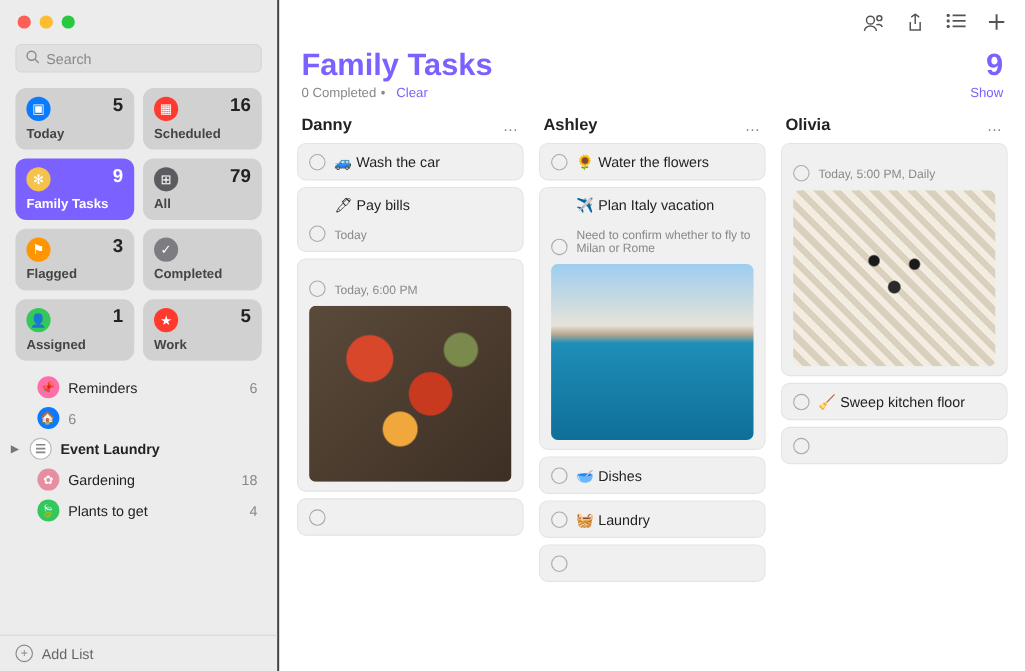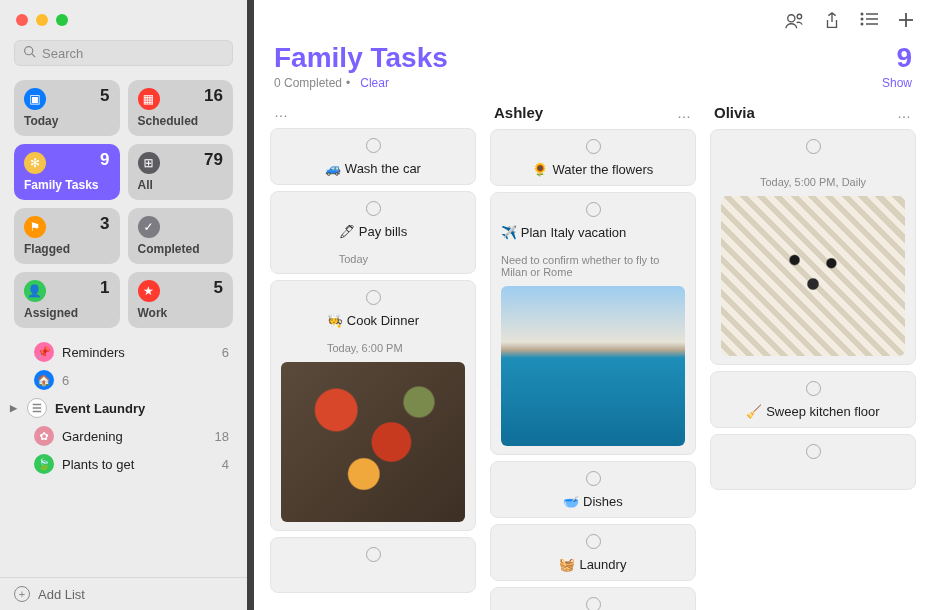--- a/index.html
+++ b/index.html
@@ -1,17 +1,17 @@
 <!DOCTYPE html>
 <html><head>
 <meta charset="utf-8">
 <style>
 * { margin: 0; padding: 0; box-sizing: border-box; font-family: -apple-system, BlinkMacSystemFont, "Helvetica Neue", sans-serif; }
 body { width: 932px; height: 610px; background: #fff; overflow: hidden; display: flex; }
-.sidebar { width: 270px; height: 100%; background: #ececec; display: flex; flex-direction: column; border-right: 7px solid #404040; }
+.sidebar { width: 270px; height: 100%; background: #ececec; display: flex; flex-direction: column; border-right: 2px solid #404040; }
 .titlebar { display: flex; gap: 8px; padding: 14px 16px 10px; }
 .dot { width: 12px; height: 12px; border-radius: 50%; }
 .dot.red { background: #ff5f57; } .dot.yellow { background: #febc2e; } .dot.green { background: #28c840; }
 .search-box { margin: 4px 14px 14px; display: flex; align-items: center; background: #e0e0e0; border-radius: 6px; padding: 4px 8px; color: #888; font-size: 13px; gap: 6px; border: 1px solid #d5d5d5; }
 .smart-grid { display: grid; grid-template-columns: 1fr 1fr; gap: 8px; padding: 0 14px 10px; }
 .smart-card { background: #d1d1d1; border-radius: 10px; padding: 8px 10px; position: relative; cursor: pointer; height: 56px; }
 .smart-card.active { background: #7b61ff; color: #fff; }
 .smart-icon { width: 22px; height: 22px; border-radius: 50%; display: flex; align-items: center; justify-content: center; font-size: 12px; color: #fff; }
 .smart-count { position: absolute; top: 6px; right: 10px; font-size: 17px; font-weight: 700; color: #222; }
 .smart-card.active .smart-count { color: #fff; }
@@ -34,21 +34,21 @@
 .subheader { display: flex; padding: 0 20px 12px; font-size: 12px; color: #888; }
 .subheader .clear { color: #7b61ff; margin-left: 6px; cursor: pointer; }
 .subheader .spacer { flex: 1; }
 .subheader .show { color: #7b61ff; cursor: pointer; }
 .columns { display: flex; padding: 0 16px; gap: 14px; overflow-x: auto; flex: 1; }
 .col { width: 206px; flex-shrink: 0; }
 .col-header { display: flex; align-items: center; padding: 2px 4px 8px; }
 .col-title { font-size: 15px; font-weight: 700; color: #222; flex: 1; }
 .col-menu { color: #888; cursor: pointer; font-size: 14px; letter-spacing: 1px; }
 .task { background: #f0f0f0; border: 1px solid #e4e4e4; border-radius: 8px; padding: 8px 10px; margin-bottom: 6px; }
-.task-row { display: flex; align-items: center; gap: 8px; flex-direction: column; }
+.task-row { display: flex; align-items: flex-end; gap: 8px; }
 .task-radio { width: 15px; height: 15px; border: 1.5px solid #aaa; border-radius: 50%; flex-shrink: 0; margin-top: 1px; cursor: pointer; }
 .task-content { flex: 1; }
 .task-title { font-size: 13px; color: #222; }
 .task-sub { font-size: 11px; color: #888; margin-top: 14px; }
 .task-img { width: 100%; height: 160px; border-radius: 6px; margin-top: 8px; }
 .img-food { background: radial-gradient(circle at 30% 30%, #d9472b 0 12%, transparent 13%), radial-gradient(circle at 60% 50%, #c73a20 0 14%, transparent 15%), radial-gradient(circle at 45% 70%, #f0a73c 0 10%, transparent 11%), radial-gradient(circle at 75% 25%, #7a8a4c 0 8%, transparent 9%), linear-gradient(135deg, #5a4a3a 0%, #3d2f24 100%); }
 .img-sea { background: linear-gradient(to bottom, #9dcdf0 0%, #e6e3d8 35%, #b8a890 40%, #1e8eb8 45%, #0f6f99 100%); }
 .img-dog { background: radial-gradient(circle at 40% 40%, #1a1a1a 0 3%, transparent 4%), radial-gradient(circle at 60% 42%, #1a1a1a 0 3%, transparent 4%), radial-gradient(circle at 50% 55%, #2a2a2a 0 4%, transparent 5%), repeating-linear-gradient(45deg, #f2ede0 0 6px, #d9d1be 6px 12px); }
 .task.empty { padding: 8px 10px; min-height: 30px; }
 .task.empty .task-title { min-height: 14px; }
@@ -181,20 +181,21 @@
   <div class="subheader">
     <span>0 Completed</span>
     <span style="margin:0 4px">•</span>
     <span class="clear">Clear</span>
     <span class="spacer"></span>
     <span class="show">Show</span>
   </div>
   <div class="columns" id="columns">
       <div class="col">
         <div class="col-header">
+    <div class="col-title">Danny</div>
     <div class="col-menu">…</div>
         </div>
         <div class="task">
           <div class="task-row">
         <div class="task-radio"></div>
         <div class="task-content">
           <div class="task-title">🚙 Wash the car</div>
 
         </div>
           </div>
@@ -205,21 +206,20 @@
         <div class="task-content">
           <div class="task-title">🖊 Pay bills</div>
           <div class="task-sub">Today</div>
         </div>
           </div>
         </div>
         <div class="task">
           <div class="task-row">
         <div class="task-radio"></div>
         <div class="task-content">
-          <div class="task-title">🧑‍🍳 Cook Dinner</div>
           <div class="task-sub">Today, 6:00 PM</div>
         </div>
           </div>
         <div class="task-img img-food"></div>
         </div>
         <div class="task empty">
           <div class="task-row">
             <div class="task-radio"></div>
             <div class="task-content">
               <div class="task-title"></div>

